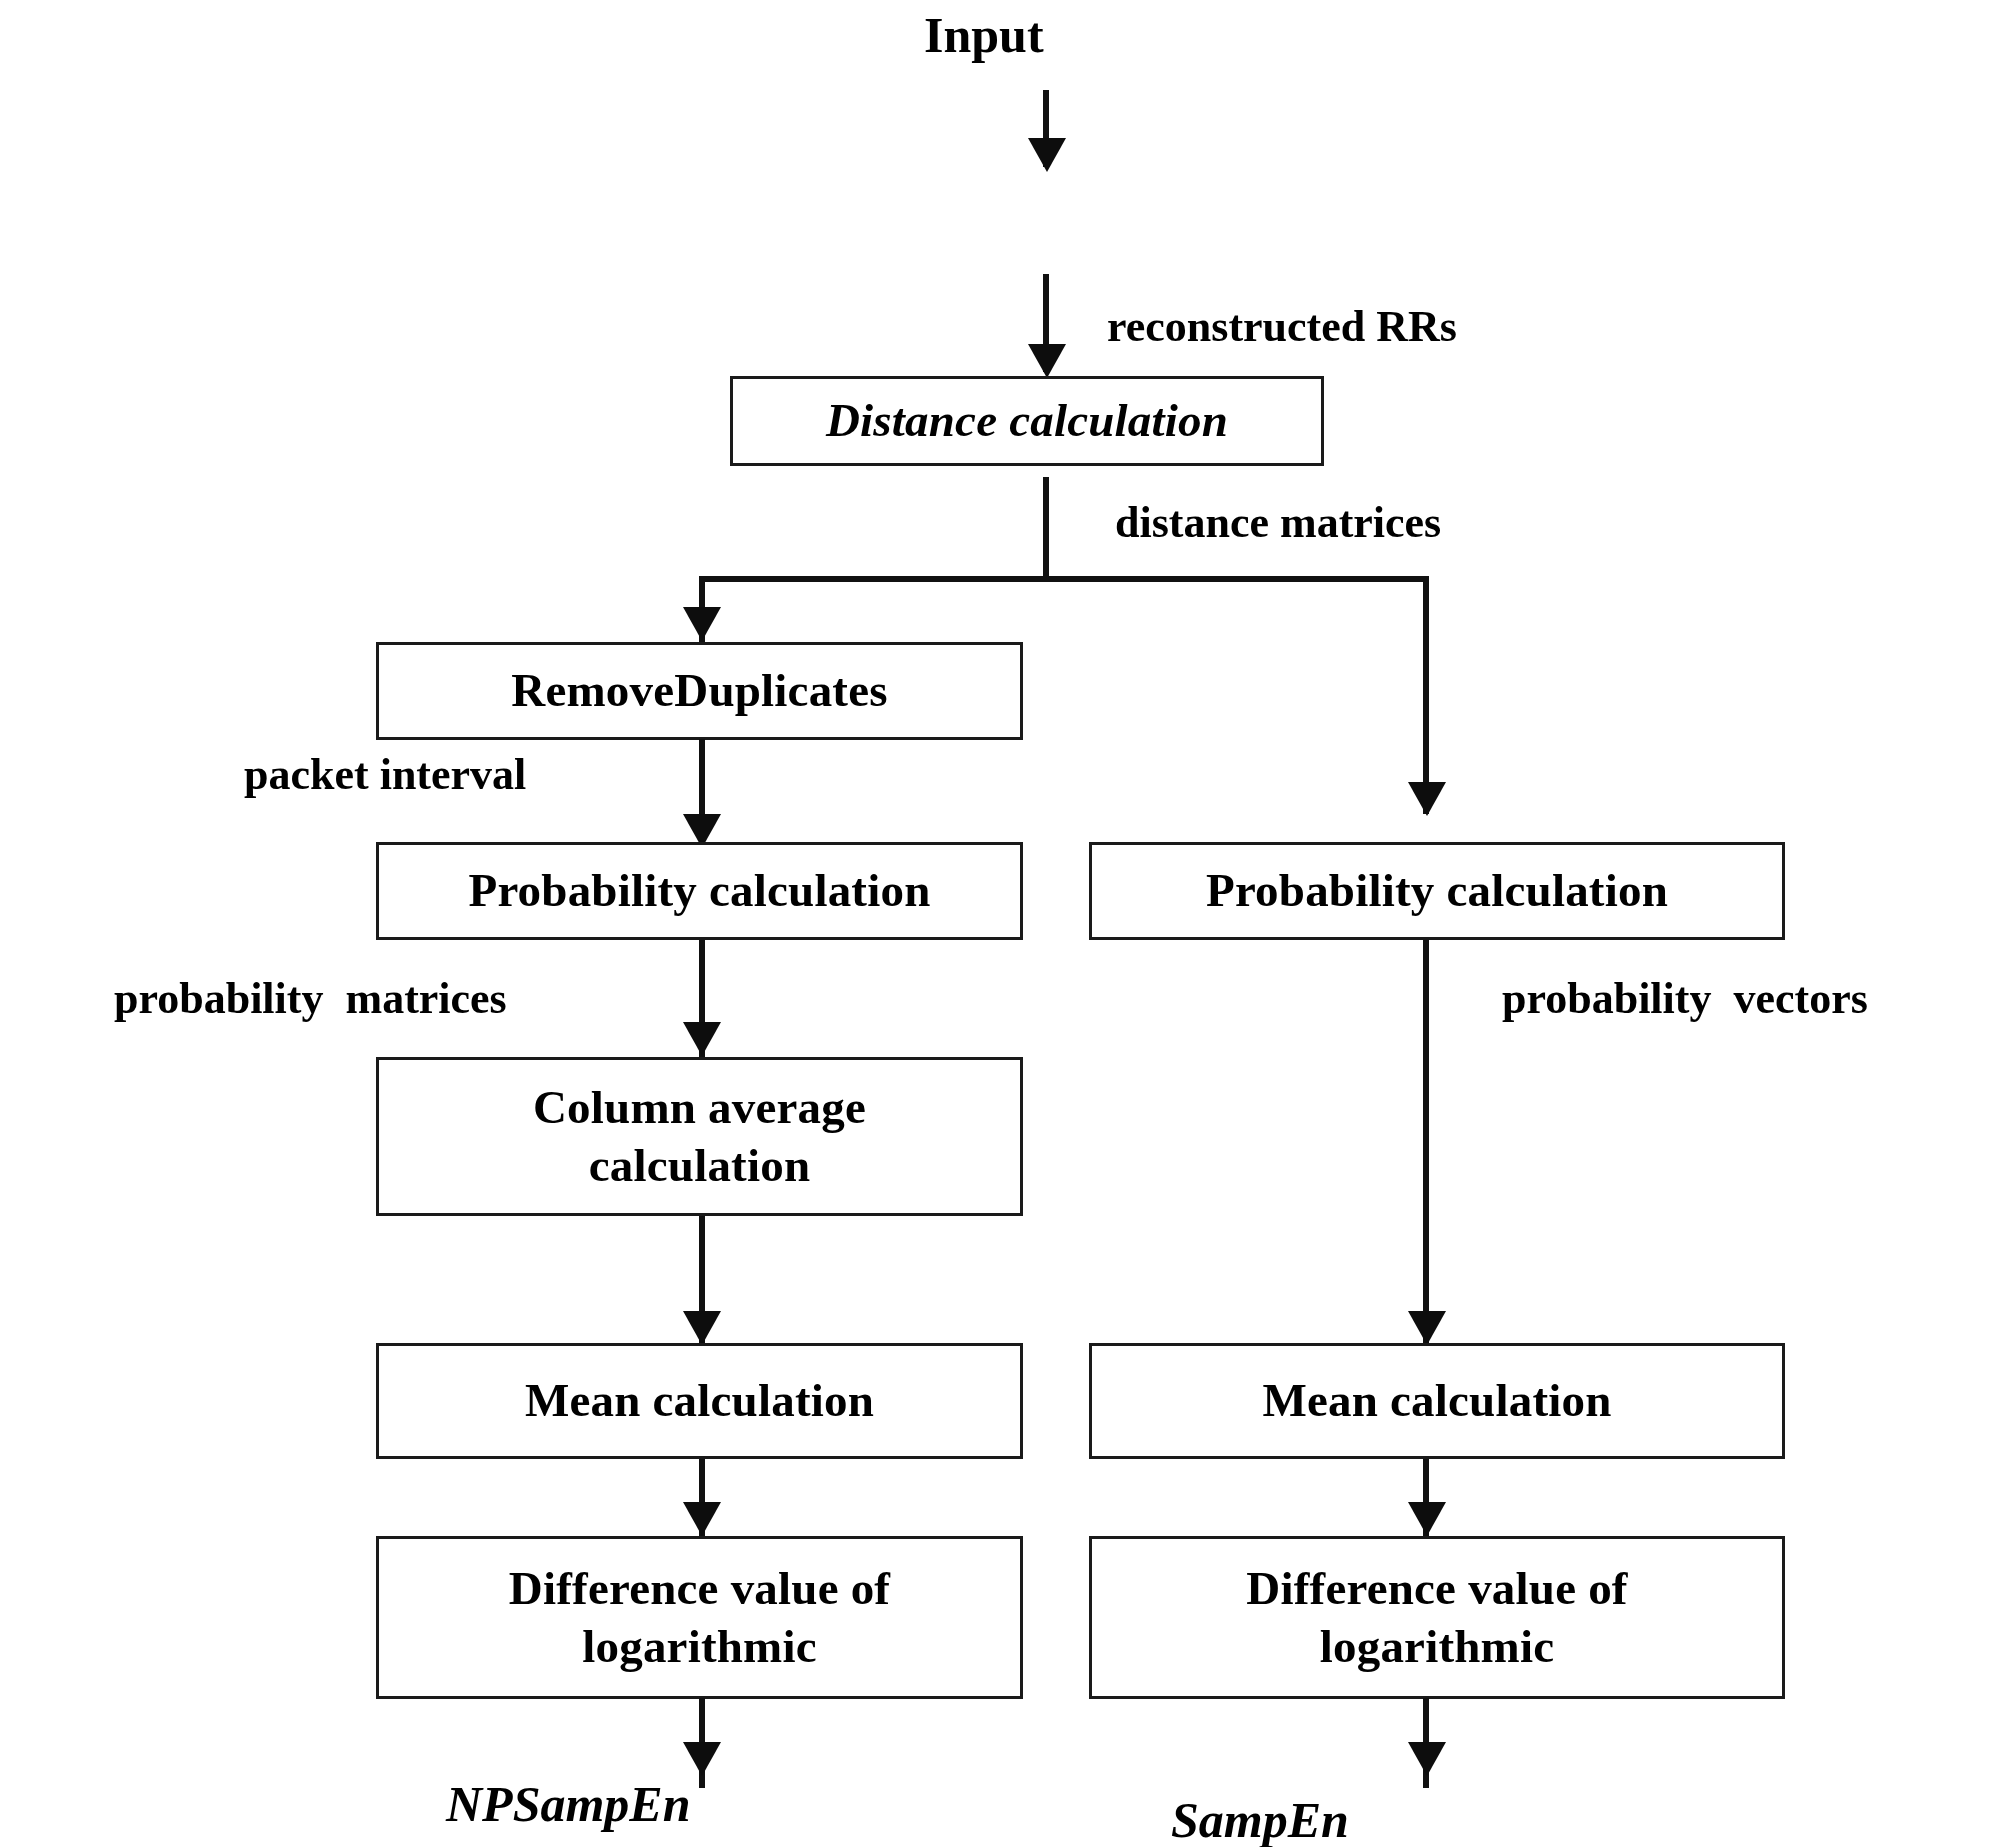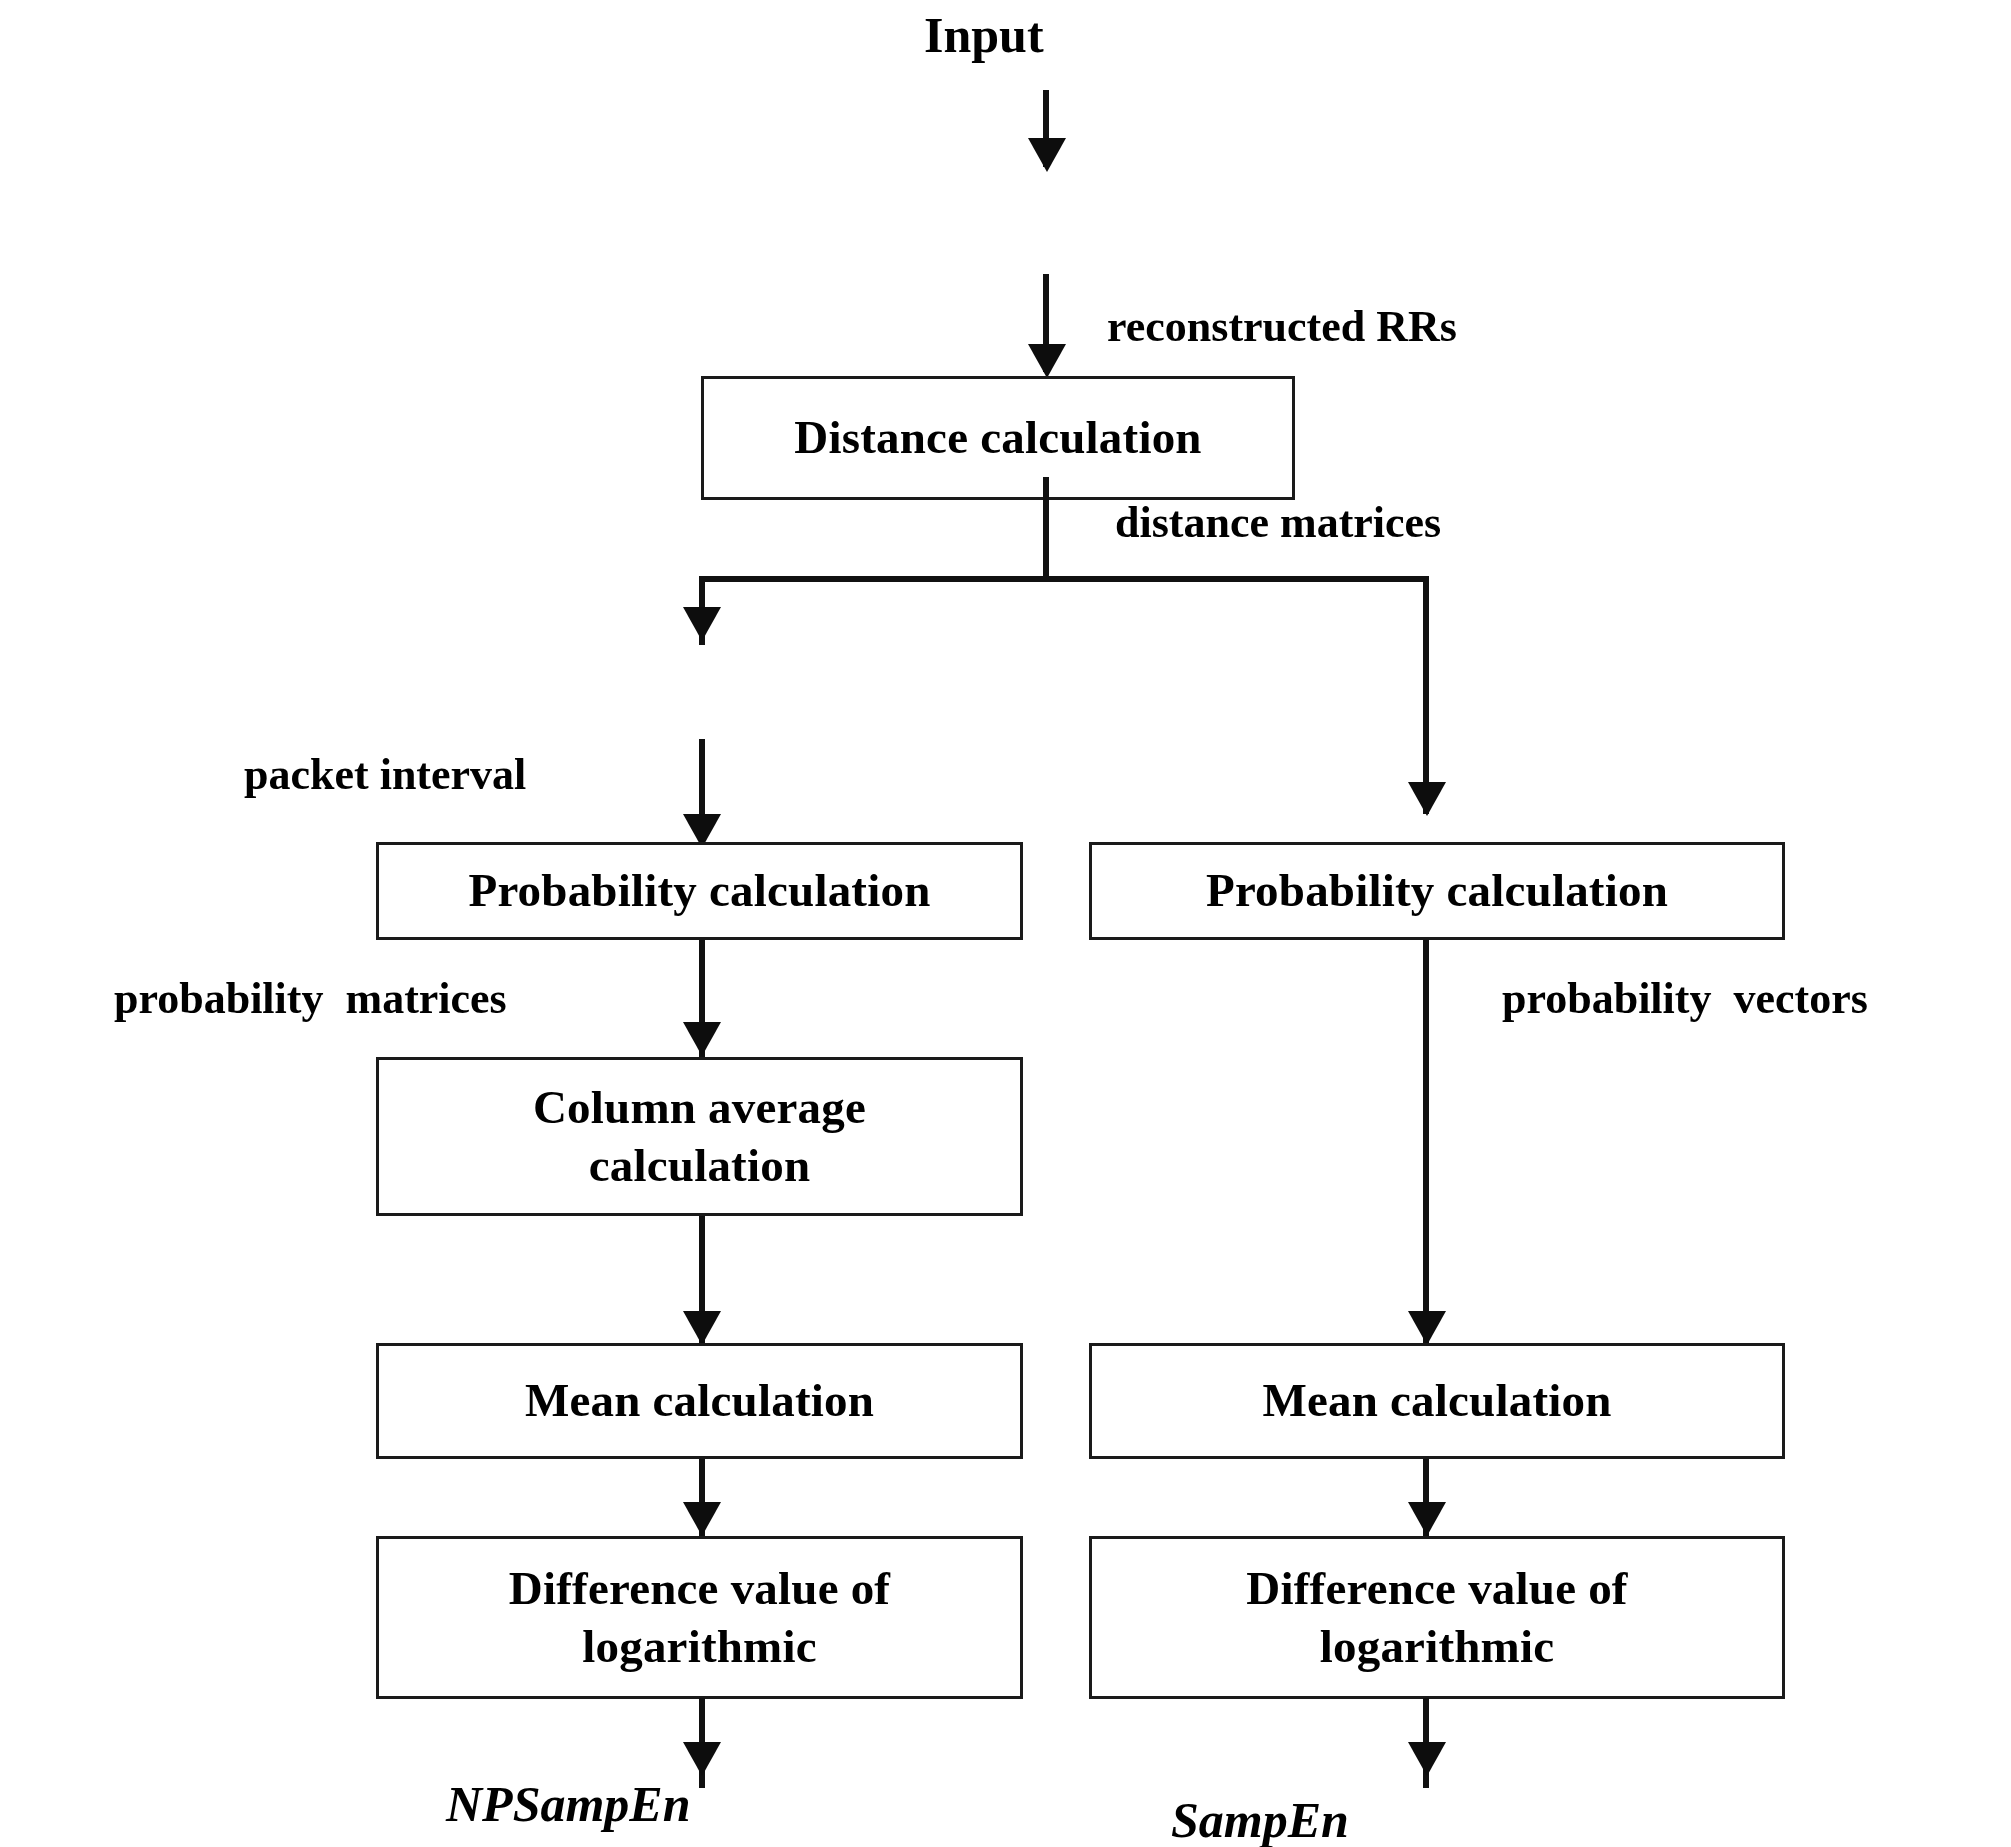--- a/index.html
+++ b/index.html
@@ -72,35 +72,38 @@
   <div class="terminal" style="left:924px; top:9.8px; width:277px; font-size:50px;">Input</div>
 
   <div class="vline" style="left:1043px; top:90px; height:77px;"></div>
   <div class="arrowhead" style="left:1028px; top:138px;"></div>
 
 
   <div class="vline" style="left:1043px; top:274px; height:98px;"></div>
   <div class="arrowhead" style="left:1028px; top:344px;"></div>
   <div class="edge-label" style="left:1107px; top:305px; font-size:44px;">reconstructed RRs</div>
 
-  <div class="node" style="left:701px; top:376px; width:594px; height:124px; font-size:47px;">
+  <div class="node" style="left:730px; top:376px; width:594px; height:90px; font-size:47px;font-style:italic;">
     <span class="lbl">Distance calculation</span>
   </div>
 
   <div class="vline" style="left:1043px; top:477px; height:104px;"></div>
   <div class="edge-label" style="left:1115px; top:501px; font-size:44px;">distance matrices</div>
 
   <div class="hline" style="left:699px; top:576px; width:730px;"></div>
 
   <div class="vline" style="left:699px; top:576px; height:69px;"></div>
   <div class="arrowhead" style="left:683px; top:607px;"></div>
 
   <div class="vline" style="left:1423px; top:576px; height:238px;"></div>
   <div class="arrowhead" style="left:1408px; top:782px;"></div>
 
+  <div class="node" style="left:376px; top:642px; width:647px; height:98px; font-size:47px;">
+    <span class="lbl">RemoveDuplicates</span>
+  </div>
 
   <div class="vline" style="left:699px; top:739px; height:106px;"></div>
   <div class="arrowhead" style="left:683px; top:814px;"></div>
   <div class="edge-label" style="left:244px; top:753px; font-size:44px;">packet interval</div>
 
   <div class="node" style="left:376px; top:842px; width:647px; height:98px; font-size:47px;">
     <span class="lbl">Probability calculation</span>
   </div>
 
   <div class="node" style="left:1089px; top:842px; width:696px; height:98px; font-size:47px;">

